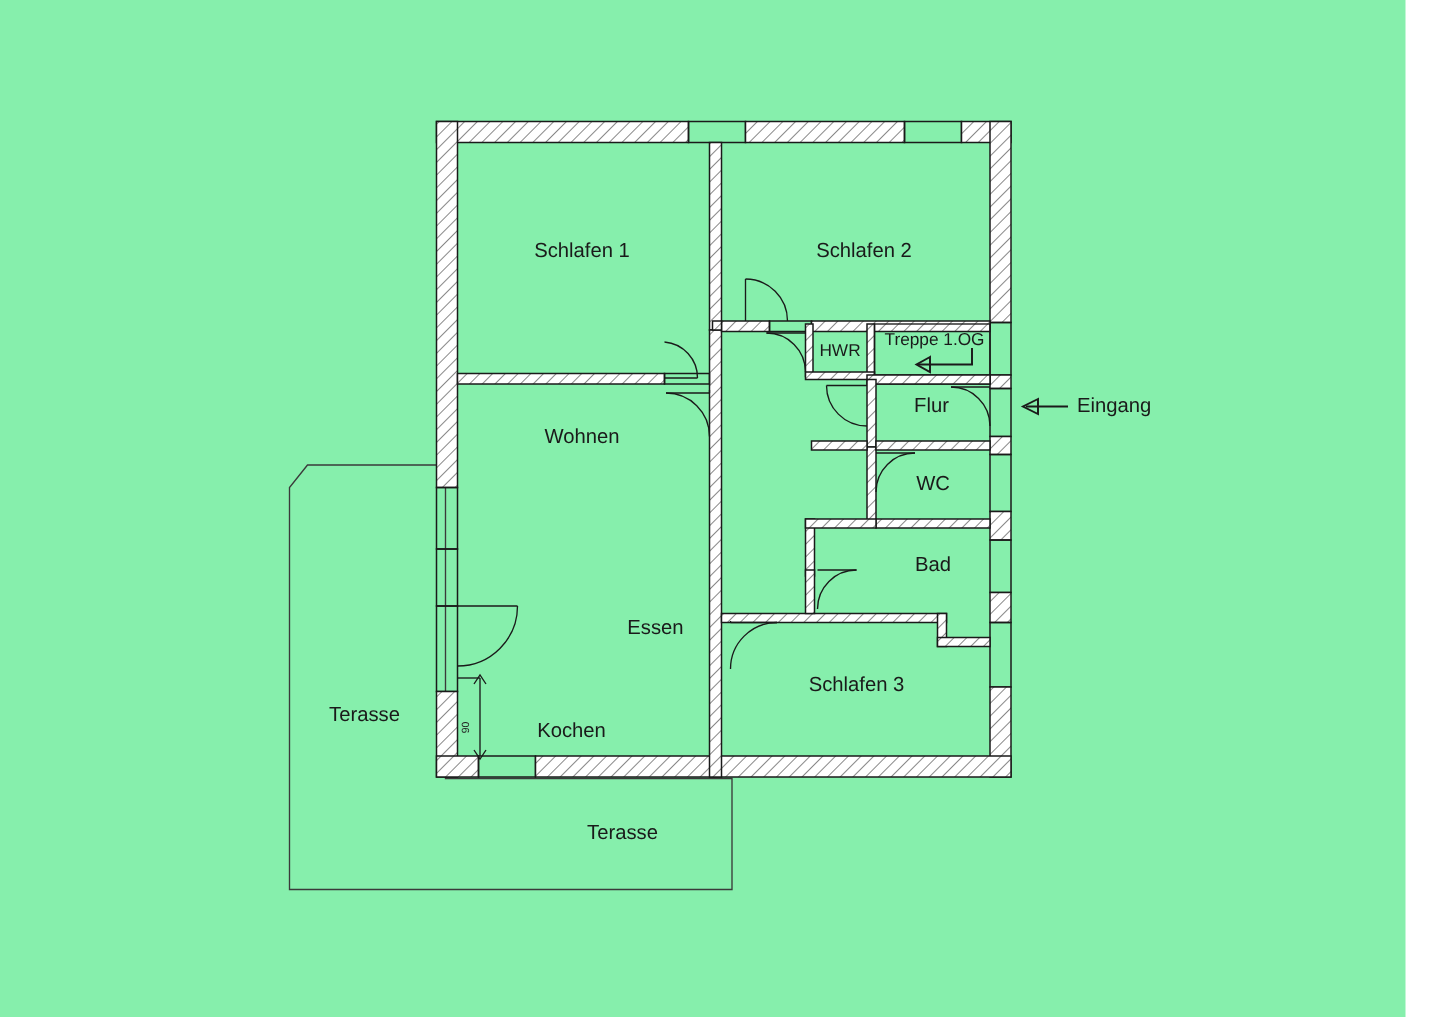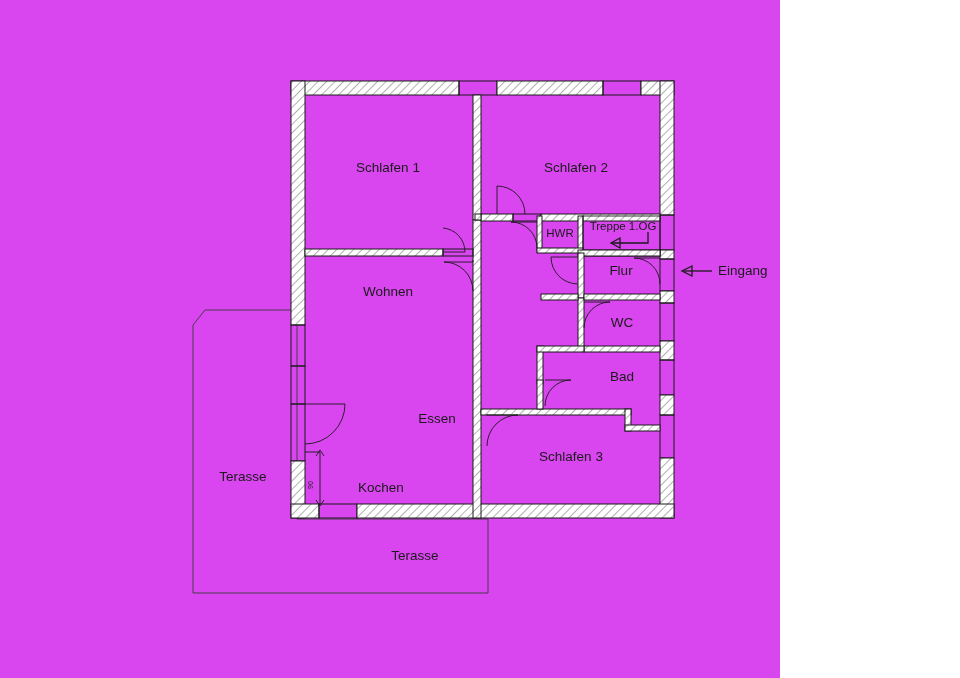--- a/index.html
+++ b/index.html
@@ -8,23 +8,23 @@
     background: #ffffff;
   }
   body {
     width: 960px;
     height: 678px;
     font-family: "Liberation Sans", sans-serif;
     overflow: hidden;
   }
   #floorplan-root {
     position: relative;
-    width: 780px;
+    width: 937px;
     height: 678px;
-    background: #d946ef;
+    background: #86efac;
   }
   svg#plan {
     display: block;
     width: 960px;
     height: 678px;
   }
   .room-label {
     font-family: "Liberation Sans", sans-serif;
     font-size: 13.5px;
     fill: #1a1a1a;

